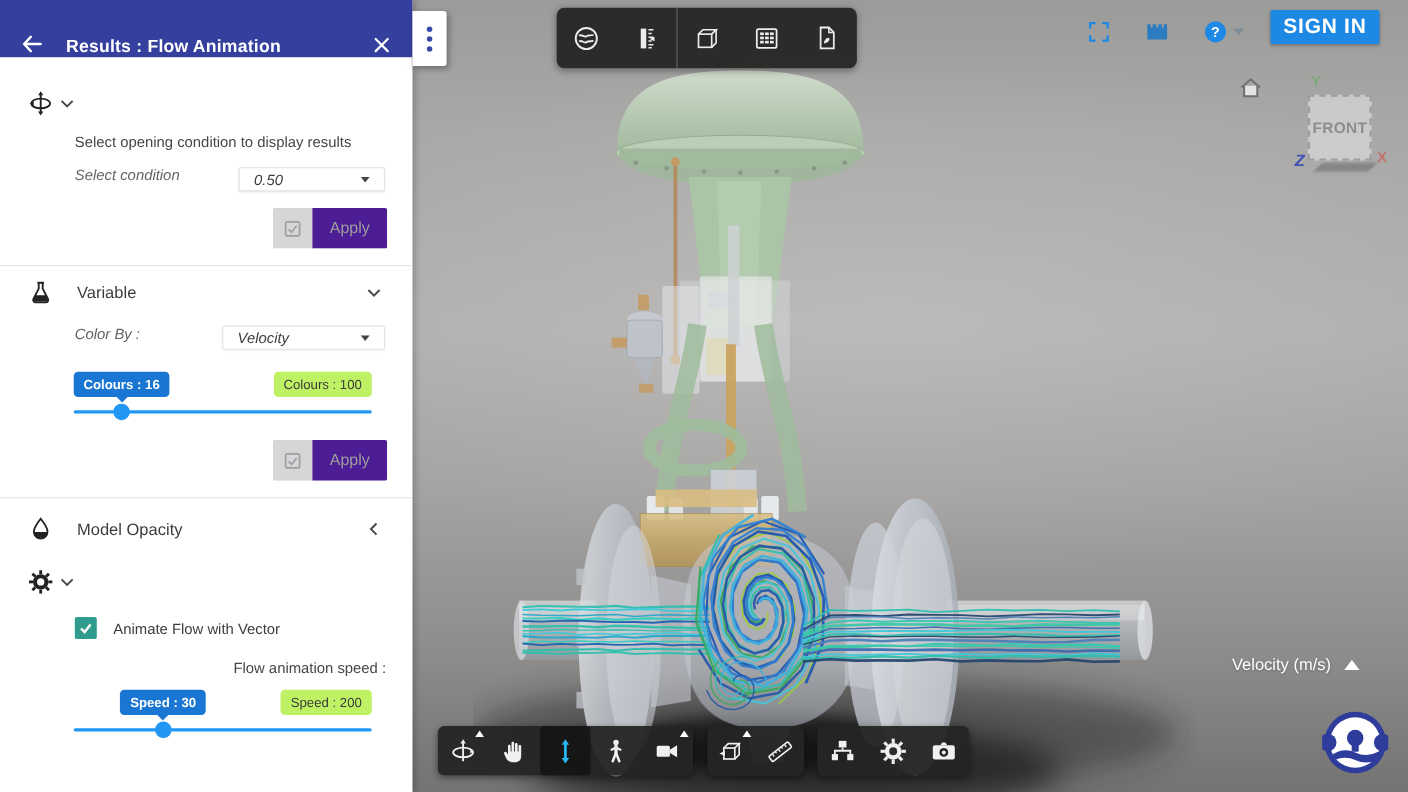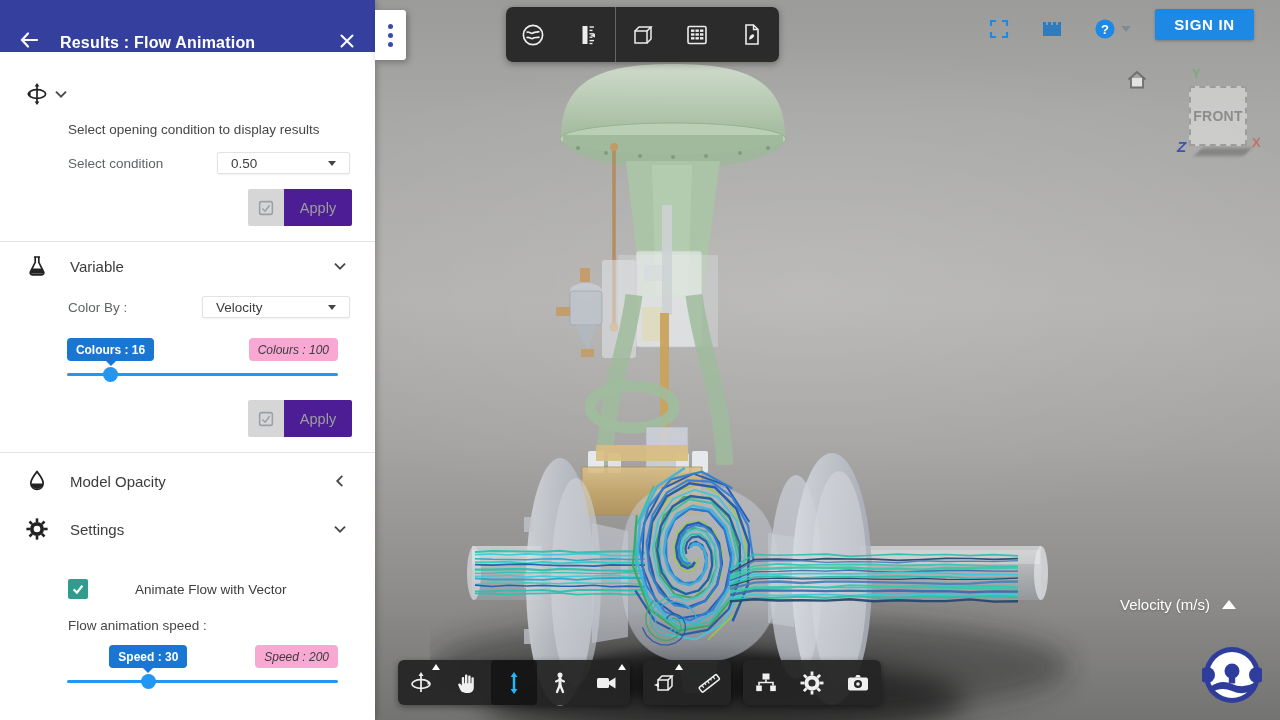--- a/index.html
+++ b/index.html
@@ -19,21 +19,21 @@
     background:rgba(38,38,38,0.96); border-radius:7px; display:flex; align-items:center;
     box-shadow:0 2px 7px rgba(0,0,0,0.35); }
   .tt-btn { flex:1; height:100%; display:flex; align-items:center; justify-content:center; cursor:pointer; }
   .tt-div { width:1px; height:55px; background:rgba(255,255,255,0.28); }
 
   
   .icon-abs { position:absolute; cursor:pointer; }
   .help-caret { position:absolute; left:1121px; top:26px; width:0; height:0;
     border-left:5px solid transparent; border-right:5px solid transparent; border-top:6px solid #7d8b94; }
   .signin { position:absolute; left:1155px; top:9px; width:99px; height:31px; background:#1e88e5;
-    color:#fff; font-size:15px; font-weight:bold; letter-spacing:0.7px; display:flex; align-items:center;
+    color:#fff; font-size:19px; font-weight:bold; letter-spacing:0.7px; display:flex; align-items:center;
     justify-content:center; border-radius:2px; box-shadow:0 1px 3px rgba(0,0,0,0.25); cursor:pointer; }
 
   
   .home-btn { position:absolute; left:1125px; top:68px; cursor:pointer; }
   .viewcube { position:absolute; left:1189px; top:86px; width:58px; height:60px;
     background:rgba(232,232,232,0.55); border:2px dashed rgba(150,150,150,0.85);
     display:flex; align-items:center; justify-content:center; color:#8d8d8d; font-weight:bold;
     font-size:14px; letter-spacing:0.3px; cursor:pointer; }
   .cube-shadow { position:absolute; left:1198px; top:148px; width:50px; height:8px;
     background:rgba(95,95,95,0.5); transform:skewX(-45deg); filter:blur(1.5px); }
@@ -67,51 +67,51 @@
   .kebab { position:absolute; left:375px; top:10px; width:31px; height:50px; background:#fff;
     border-radius:0 3px 3px 0; box-shadow:2px 2px 6px rgba(0,0,0,0.3); display:flex; flex-direction:column;
     align-items:center; justify-content:center; gap:4px; cursor:pointer; }
   .kebab i { width:5px; height:5px; border-radius:50%; background:#3949ab; }
 
   .section-head { display:flex; align-items:center; padding:12px 24px; cursor:pointer; }
   .sec-icon { width:26px; display:flex; justify-content:center; }
   .sec-title { flex:1; margin-left:20px; font-size:15px; color:#3c3c3c; }
   .first-head { margin-top:18px; }
   .desc { margin:4px 24px 0 68px; font-size:13.5px; color:#464646; }
-  .form-row { display:flex; align-items:center; margin:15px 25px 0 68px; }
+  .form-row { display:flex; align-items:flex-start; margin:15px 25px 0 68px;font-style:italic; }
   .form-label { flex:1; font-size:13.5px; color:#5f6368; }
   .select { height:22px; border:1px solid #e2e2e2; border-radius:2px; background:#fff; display:flex;
     align-items:center; padding:0 13px; font-size:13.5px; color:#3c3c3c; cursor:pointer;
     box-shadow:0 1px 2px rgba(0,0,0,0.06); }
   .sel-w133 { width:133px; } .sel-w148 { width:148px; }
   .sel-caret { margin-left:auto; width:0; height:0; border-left:4.5px solid transparent;
     border-right:4.5px solid transparent; border-top:5.5px solid #444; }
   .apply-row { display:flex; justify-content:flex-end; margin:15px 23px 0 0; }
   .apply-btn { display:flex; height:37px; border-radius:2px; overflow:hidden; cursor:default; }
   .apply-check { width:36px; background:#d6d6d6; display:flex; align-items:center; justify-content:center; }
   .apply-label { width:68px; background:#4c1d95; color:#9e9e9e; font-size:14.5px; display:flex;
     align-items:center; justify-content:center; }
   .divider { height:1px; background:#e4e4e4; margin-top:15px; }
 
   .slider-block { position:relative; margin:20px 37px 0 67px; height:52px; }
   .badge { position:absolute; top:0; height:23px; border-radius:4px; font-size:12px; display:flex;
     align-items:center; padding:0 9px; white-space:nowrap; }
   .badge.blue { background:#1976d2; color:#fff; font-weight:bold; left:0; }
   .badge.blue::after { content:""; position:absolute; left:50%; bottom:-5px; margin-left:-5px;
     border-left:5px solid transparent; border-right:5px solid transparent; border-top:5px solid #1976d2; }
-  .badge.gray { right:0; background:#f9a8d4; color:#3c3c3c;font-style:italic; }
+  .badge.gray { right:0; background:#bef264; color:#3c3c3c; }
   .track { position:absolute; left:0; right:0; top:35px; height:3px; background:#2196f3; border-radius:2px; cursor:pointer; }
   .thumb { position:absolute; top:-6px; left:0; width:15px; height:15px; border-radius:50%;
     background:#2196f3; margin-left:-7px; cursor:pointer; }
 
-  .check-row { display:flex; align-items:center; margin:26px 24px 0 68px; cursor:pointer;gap:32px; }
+  .check-row { display:flex; align-items:center; margin:8px 24px 0 68px; cursor:pointer; }
   .checkbox { width:20px; height:20px; border-radius:2px; background:#2f9c8d; display:flex;
     align-items:center; justify-content:center; }
   .check-label { margin-left:15px; font-size:13.5px; color:#3c3c3c; }
-  .speed-label { margin:19px 24px 0 68px; font-size:13.5px; color:#464646; }
+  .speed-label { margin:19px 24px 0 68px; font-size:13.5px; color:#464646;text-align:right; }
 </style>
 </head>
 <body>
 
 <div class="stage">
 
   <div class="viewport">
 
     <svg class="scene" viewBox="0 0 660 665">
       <defs>
@@ -592,21 +592,20 @@
             <rect x="11.6" y="1.5" width="2.8" height="4" transform="rotate(90 13 13)"></rect>
             <rect x="11.6" y="1.5" width="2.8" height="4" transform="rotate(135 13 13)"></rect>
             <rect x="11.6" y="1.5" width="2.8" height="4" transform="rotate(180 13 13)"></rect>
             <rect x="11.6" y="1.5" width="2.8" height="4" transform="rotate(225 13 13)"></rect>
             <rect x="11.6" y="1.5" width="2.8" height="4" transform="rotate(270 13 13)"></rect>
             <rect x="11.6" y="1.5" width="2.8" height="4" transform="rotate(315 13 13)"></rect>
           </g>
           <circle cx="13" cy="13" r="5.6" stroke="#222" stroke-width="4" fill="none"></circle>
         </svg>
       </span>
-      <span class="sec-title">Settings</span>
       <svg class="chev" width="22" height="22" viewBox="0 0 24 24">
         <polyline points="6.5,9.5 12,15 17.5,9.5" stroke="#4a4a4a" stroke-width="2" fill="none"></polyline>
       </svg>
     </div>
     <div class="check-row">
       <span class="checkbox">
         <svg width="16" height="16" viewBox="0 0 22 22">
           <polyline points="5,11.5 9.5,16 17,6.5" stroke="#fff" stroke-width="3" fill="none"></polyline>
         </svg>
       </span>

